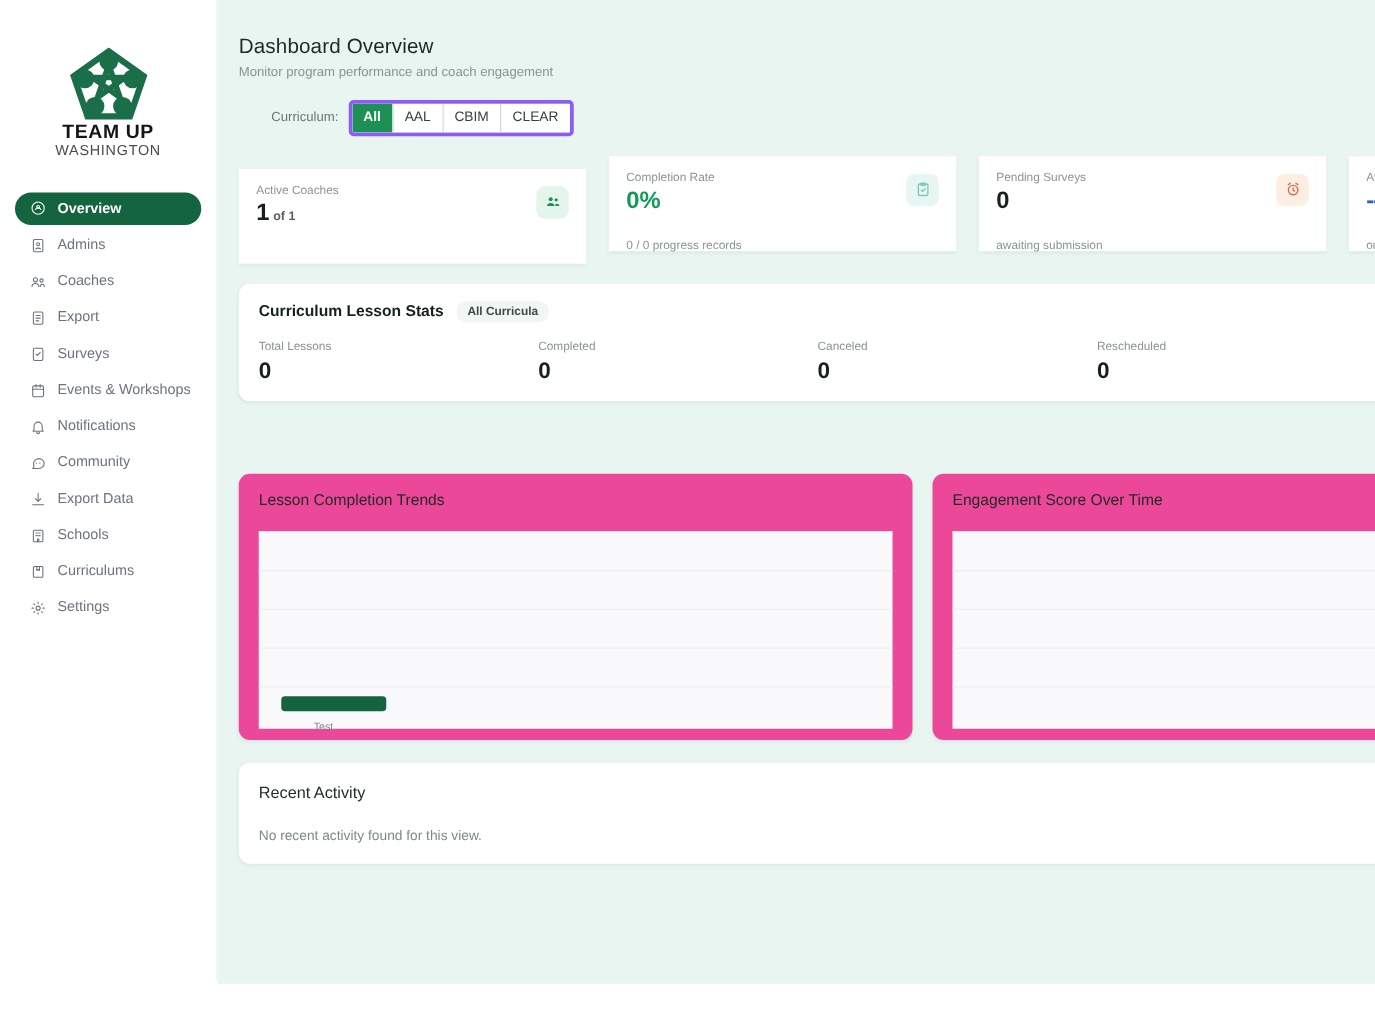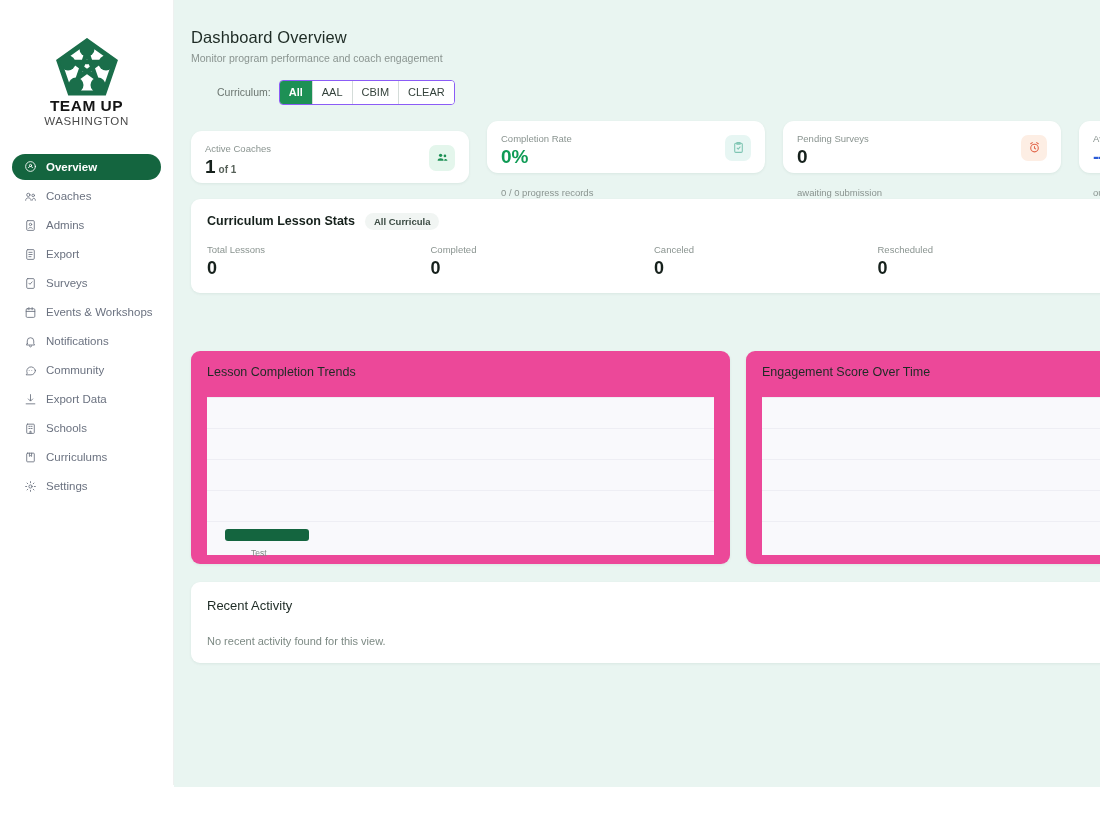--- a/index.html
+++ b/index.html
@@ -46,34 +46,34 @@
     position:absolute; left:0; top:0; width: 926px; height: 787px;
     background: #e9f5f1;
   }
   .content { position: relative; width: 926px; padding: 28px 0 0 17px; }
 
   .page-title { font-size: 16.5px; color:#1e2b25; font-weight: 500; letter-spacing:.1px; }
   .page-sub { font-size: 10.5px; color:#8a9490; margin-top: 5px; }
 
   .filter-row { display:flex; align-items:center; gap:8px; margin-top: 16px; }
   .filter-label { font-size: 10.5px; color:#6b7570;margin-left:26px; }
-  .btn-group { display:flex; border:1px solid #8b5cf6; border-radius:4px; overflow:hidden; background:#fff; }
+  .btn-group { display:flex; border:3px solid #8b5cf6; border-radius:4px; overflow:hidden; background:#fff; }
   .btn-group button {
     font-family: inherit; font-size: 11px; color:#33413a;
     background:#fff; border:none; border-left:1px solid #d4dcd9;
     padding: 4px 9px; cursor:pointer; line-height:1.35;
   }
   .btn-group button:first-child { border-left:none; }
   .btn-group button.on { background:#1d9055; color:#fff; font-weight:600; }
 
   
   .stats-row { display:flex; gap:18px; margin-top: 16px; align-items:flex-start; }
   .stat-card {
-    width: 278px; min-width:278px; height: 52px;
-    background:#fff; border-radius: 11px;
+    width: 278px; min-width:278px; height: 76px;
+    background:#fff; border-radius: 0;
     box-shadow: 0 1px 3px rgba(20,60,45,.07);
     padding: 12px 14px; display:flex; justify-content:space-between; align-items:flex-start;
   }
   .stat-card.drop { margin-top: 10px; }
   .stat-label { font-size: 9.5px; color:#8a9490; }
   .stat-value { font-size: 19px; font-weight: 700; color:#16211c; margin-top: 3px; line-height:1; }
   .stat-value .suffix { font-size: 10px; font-weight: 700; color:#566058; margin-left:3px; }
   .stat-value.green { color:#0f9b55; }
   .stat-value.blue { color:#2a5bd7; letter-spacing:-1px; }
   .stat-foot { font-size: 9.5px; color:#8a9490; margin-top: 21px; }
@@ -151,37 +151,37 @@
               <circle cx="12" cy="12" r="9"></circle>
               <path d="M8 14c1-3 7-3 8 0"></path>
               <circle cx="12" cy="10" r="2"></circle>
             </svg>
           </span>
         <span>Overview</span>
       </div>
       <div class="nav-item">
         <span class="ico">
             <svg viewBox="0 0 24 24">
+              <rect x="5" y="3" width="14" height="18" rx="2"></rect>
+              <circle cx="12" cy="10" r="2.2"></circle>
+              <path d="M8.5 17c.7-1.8 6.3-1.8 7 0"></path>
+            </svg>
+          </span>
+        <span>Admins</span>
+      </div>
+      <div class="nav-item">
+        <span class="ico">
+            <svg viewBox="0 0 24 24">
               <circle cx="8" cy="9" r="3"></circle>
               <circle cx="17" cy="10" r="2.4"></circle>
               <path d="M3 19c0-3 2.5-4.5 5-4.5S13 16 13 19"></path>
               <path d="M15 19c0-2.3 1.5-3.5 3.2-3.5S21 16.7 21 19"></path>
             </svg>
           </span>
         <span>Coaches</span>
-      </div>
-      <div class="nav-item">
-        <span class="ico">
-            <svg viewBox="0 0 24 24">
-              <rect x="5" y="3" width="14" height="18" rx="2"></rect>
-              <circle cx="12" cy="10" r="2.2"></circle>
-              <path d="M8.5 17c.7-1.8 6.3-1.8 7 0"></path>
-            </svg>
-          </span>
-        <span>Admins</span>
       </div>
       <div class="nav-item">
         <span class="ico">
             <svg viewBox="0 0 24 24">
               <rect x="5" y="3" width="14" height="18" rx="2"></rect>
               <path d="M9 8h6M9 12h6M9 16h4"></path>
             </svg>
           </span>
         <span>Export</span>
       </div>

